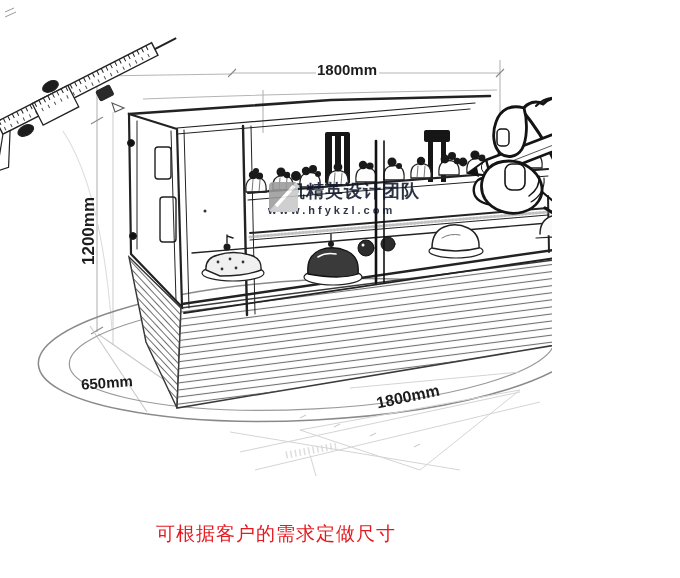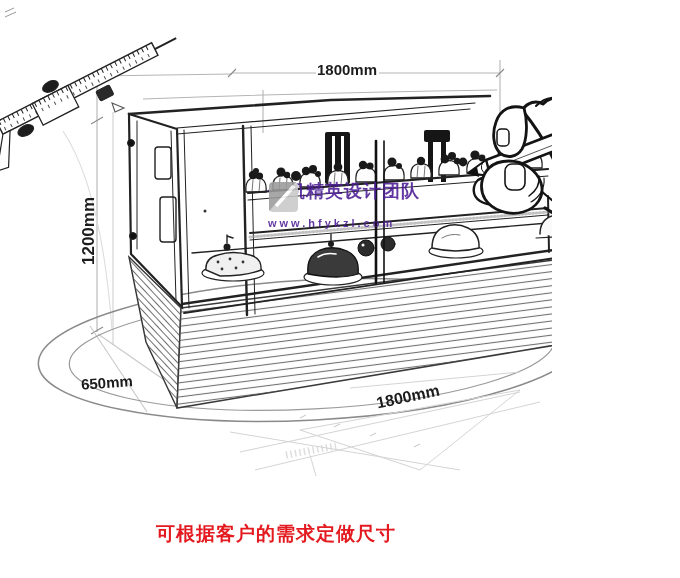--- a/index.html
+++ b/index.html
@@ -9,23 +9,23 @@
   .dim{position:absolute;color:#1c1c1c;font-weight:600;white-space:nowrap;}
   .dim-top{left:317px;top:61px;font-size:15px;}
   .dim-left{left:27px;top:221px;width:124px;text-align:center;font-size:17px;
             transform:rotate(-90deg);}
   .dim-depth{left:81px;top:374px;font-size:15px;transform:rotate(-4deg);}
   .dim-bottom{left:376px;top:388px;font-size:16px;transform:rotate(-12deg);}
   .watermark{position:absolute;left:268px;top:181px;display:flex;align-items:flex-start;
              gap:7px;opacity:.88;pointer-events:none;}
   .wm-text{display:flex;flex-direction:column;}
   .wm-brand{font-size:18px;font-weight:700;letter-spacing:1px;line-height:20px;}
-  .wm-url{font-size:11px;font-weight:700;letter-spacing:3px;line-height:13px;margin-top:16px;}
+  .wm-url{font-size:11px;font-weight:700;letter-spacing:3px;line-height:13px;margin-top:3px;}
   .caption{position:absolute;left:0;right:0;top:521px;text-align:center;
-           font-size:19px;font-weight:700;letter-spacing:1px;}
+           font-size:19px;font-weight:400;letter-spacing:1px;}
 </style>
 </head>
 <body>
 
 <div class="stage">
 
 <svg width="680" height="578" viewBox="0 0 680 578">
   <defs>
     <pattern id="hatchA" width="9" height="7" patternUnits="userSpaceOnUse" patternTransform="rotate(-7.3)">
       <line x1="0" y1="3.5" x2="9" y2="3.5" stroke="#4c4c4c" stroke-width="1.1"></line>
@@ -282,21 +282,21 @@
   </g>
 
   <path d="M5,12 l9,-4 m-9,9 l11,-5" stroke="#9a9a9a" stroke-width="1" fill="none"></path>
 </svg>
 
 <div class="dim dim-top">1800mm</div>
 <div class="dim dim-left">1200mm</div>
 <div class="dim dim-depth">650mm</div>
 <div class="dim dim-bottom">1800mm</div>
 
-<div class="watermark" style="color: #4c1d95; align-items: center;">
+<div class="watermark" style="color: #0f172a; align-items: center;">
   <svg width="31" height="32" viewBox="0 0 31 32">
     <rect x="1" y="1" width="29" height="30" rx="4" fill="#c9c9c9"></rect>
     <path d="M1,30 L1,6 Q1,1 6,1 L28,1 Z" fill="#9b9b9b"></path>
     <line x1="8" y1="25" x2="26" y2="5" stroke="#fff" stroke-width="3.5"></line>
   </svg>
   <div class="wm-text">
     <span class="wm-brand">优凯精英设计团队</span>
     <span class="wm-url">www.hfykzl.com</span>
   </div>
 </div>

